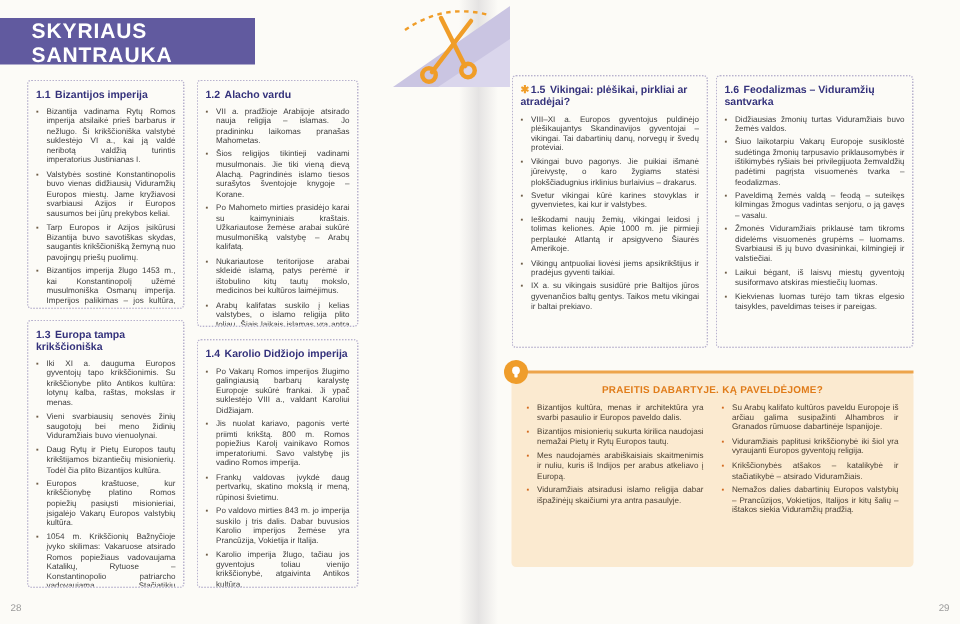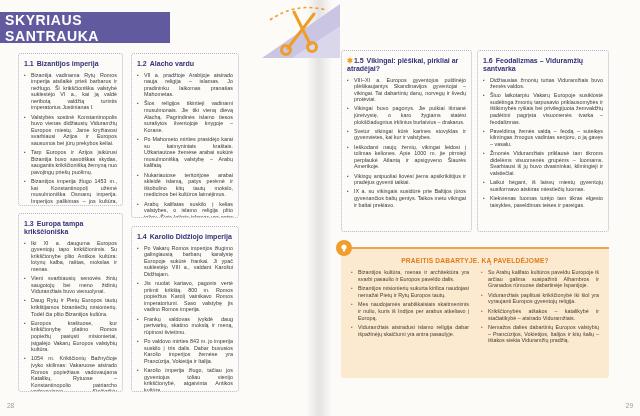--- a/index.html
+++ b/index.html
@@ -1,21 +1,21 @@
 <!DOCTYPE html>
 <html><head>
 <meta charset="utf-8">
 <style>
   html,body{margin:0;padding:0;}
   body{width:640px;height:416px;font-family:"Liberation Sans",sans-serif;background:#e9e7e2;}
   .spread{position:relative;width:640px;height:416px;background:#fcfbf7;overflow:hidden;}
   .gutter{position:absolute;left:306px;top:0;width:26px;height:416px;
     background:linear-gradient(90deg,rgba(0,0,0,0) 0%,rgba(60,55,80,0.12) 50%,rgba(0,0,0,0) 100%);}
   .banner{position:absolute;left:0;top:12px;width:170px;height:31px;background:#615a9f;
-    color:#ffffff;display:flex;align-items:center;padding-left:5px;box-sizing:border-box;
+    color:#ffffff;display:flex;align-items:center;padding-left:21px;box-sizing:border-box;
     font-weight:bold;font-size:14px;letter-spacing:.6px;}
   .deco{position:absolute;left:248px;top:0;width:92px;height:58px;}
   .sec{position:absolute;border:1px dotted #b8b2ce;border-radius:3px;padding:6px 5px 4px;
     box-sizing:border-box;overflow:hidden;background:transparent;}
   .sec h3{margin:0 0 3.5px 0;font-size:7px;line-height:8px;color:#34327b;}
   .sec h3 .num{margin-right:3px;}
   .sec h3 .star{color:#f09d28;margin-right:1px;font-size:7px;}
   .sec ul,.hcol ul{list-style:none;margin:0;padding:0;}
   .sec li{position:relative;padding-left:7px;margin-bottom:2.6px;font-size:5.4px;
     line-height:6.6px;color:#3c3c3c;text-align:justify;}

